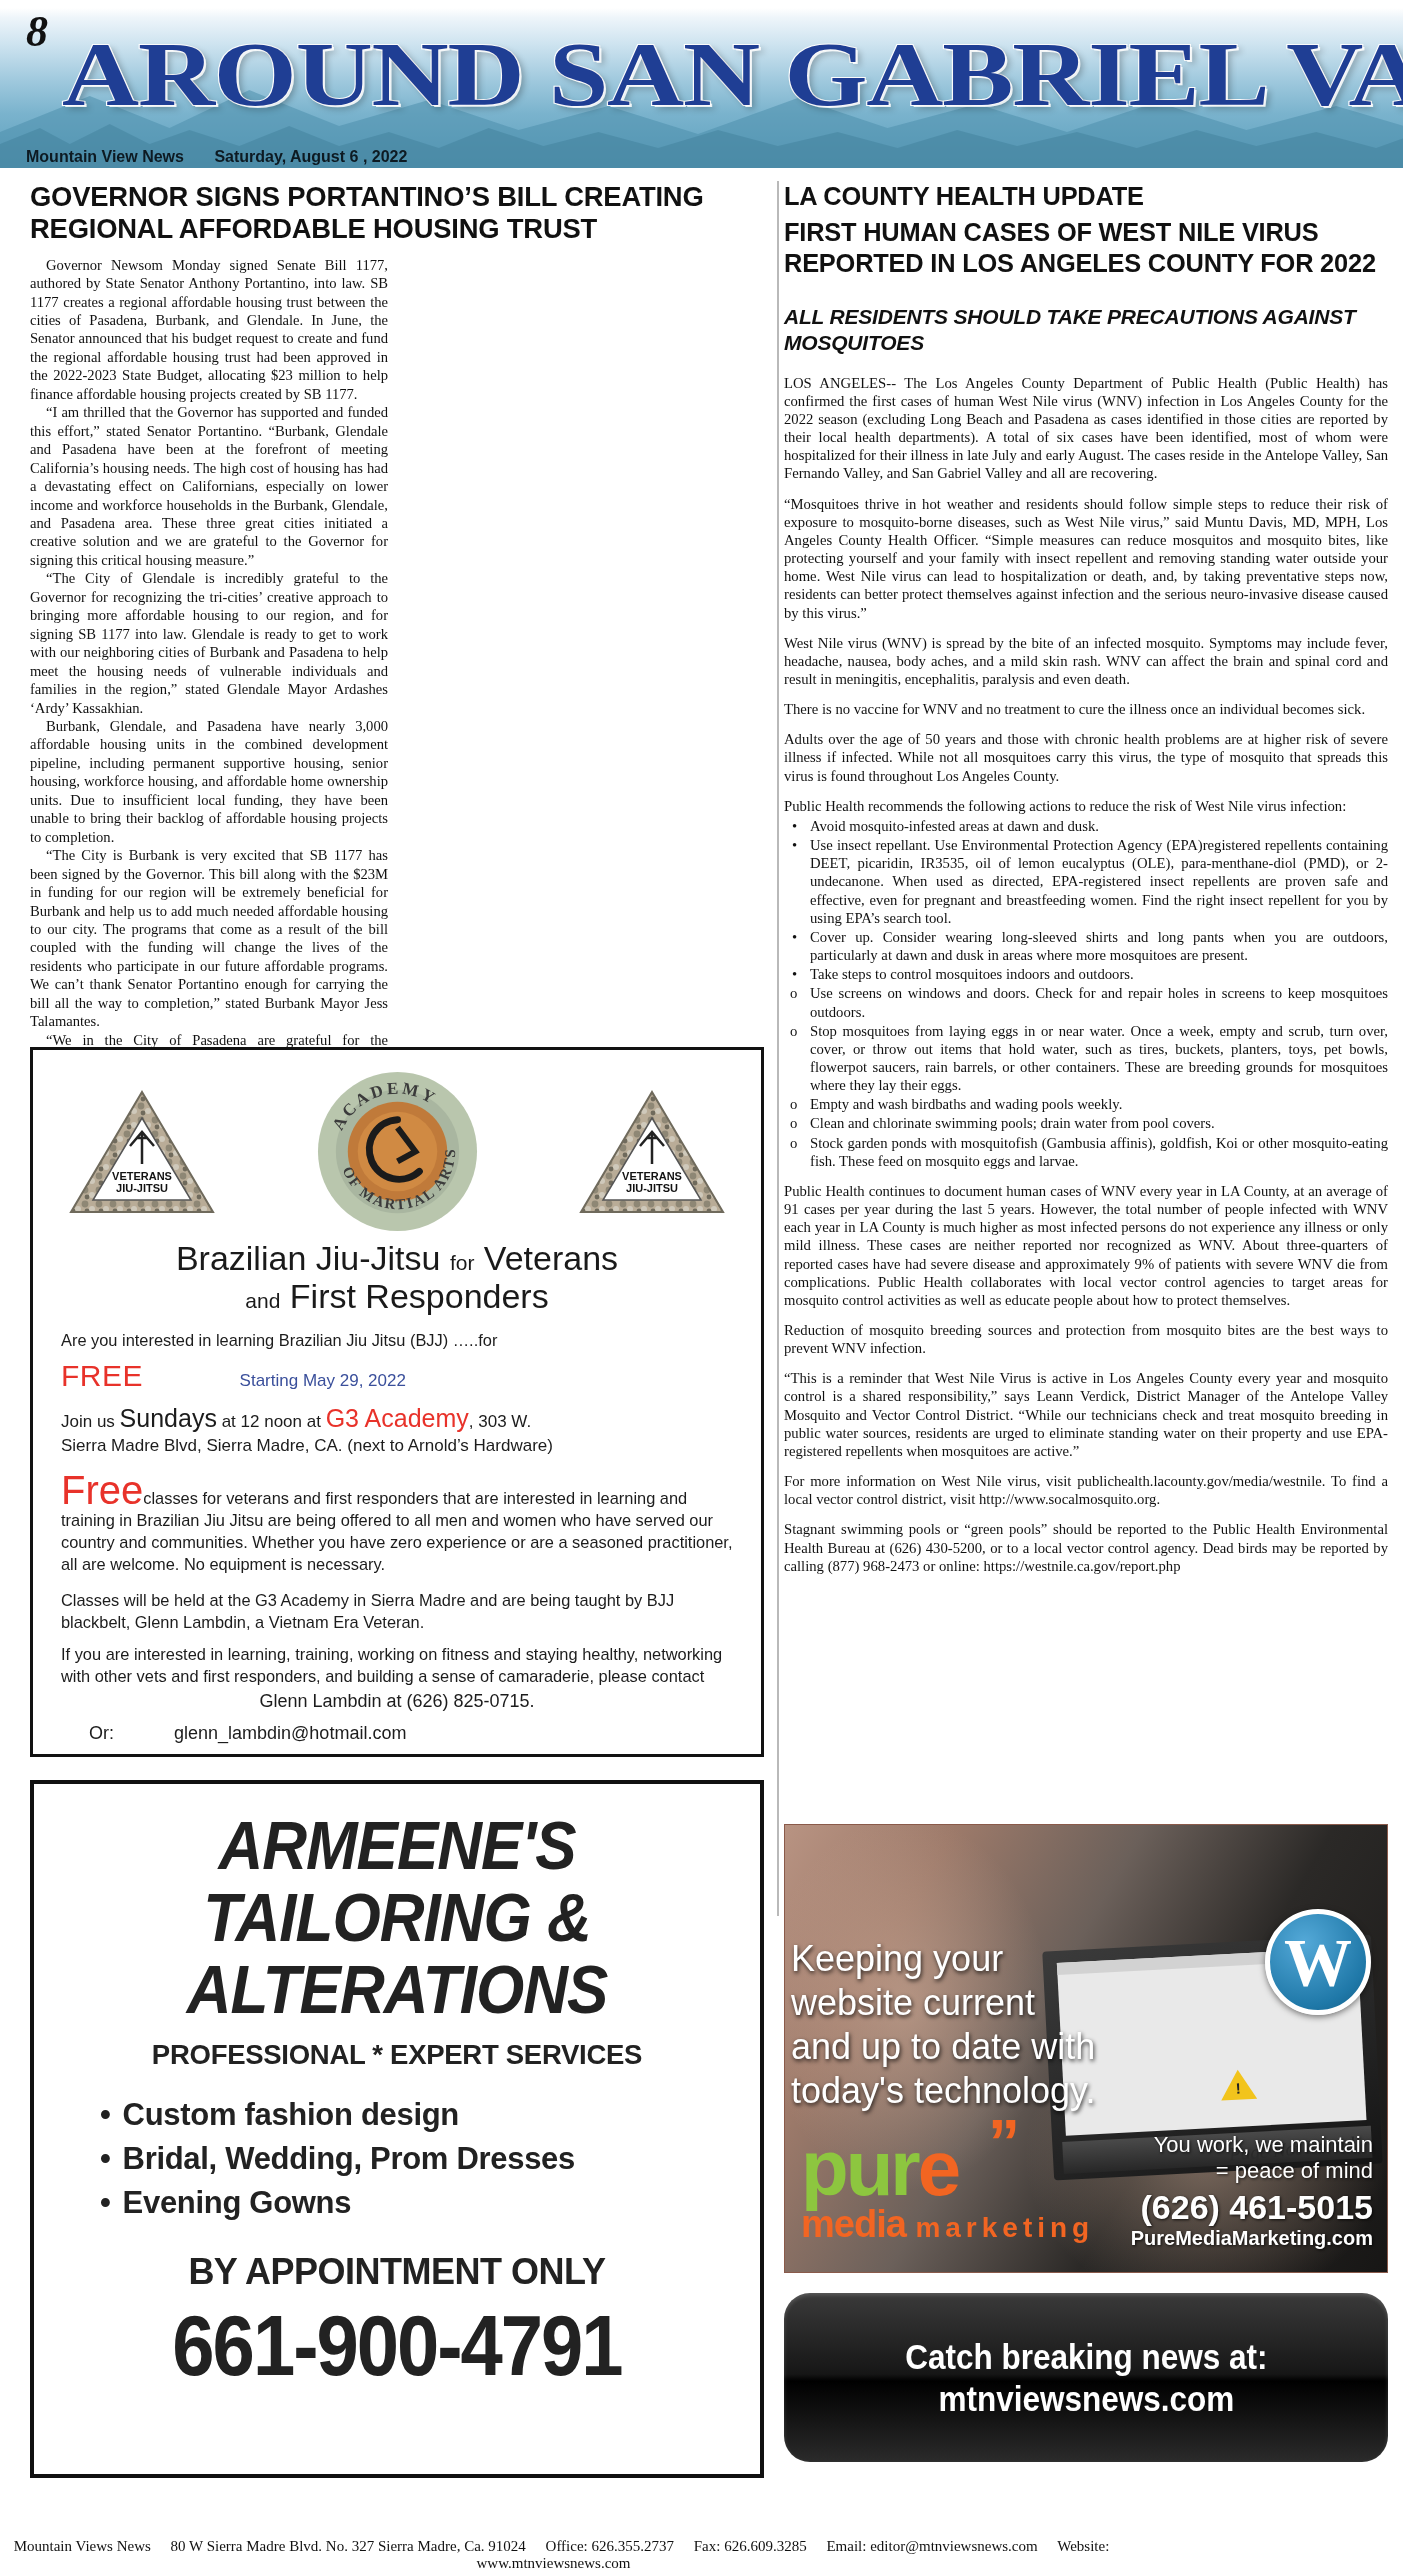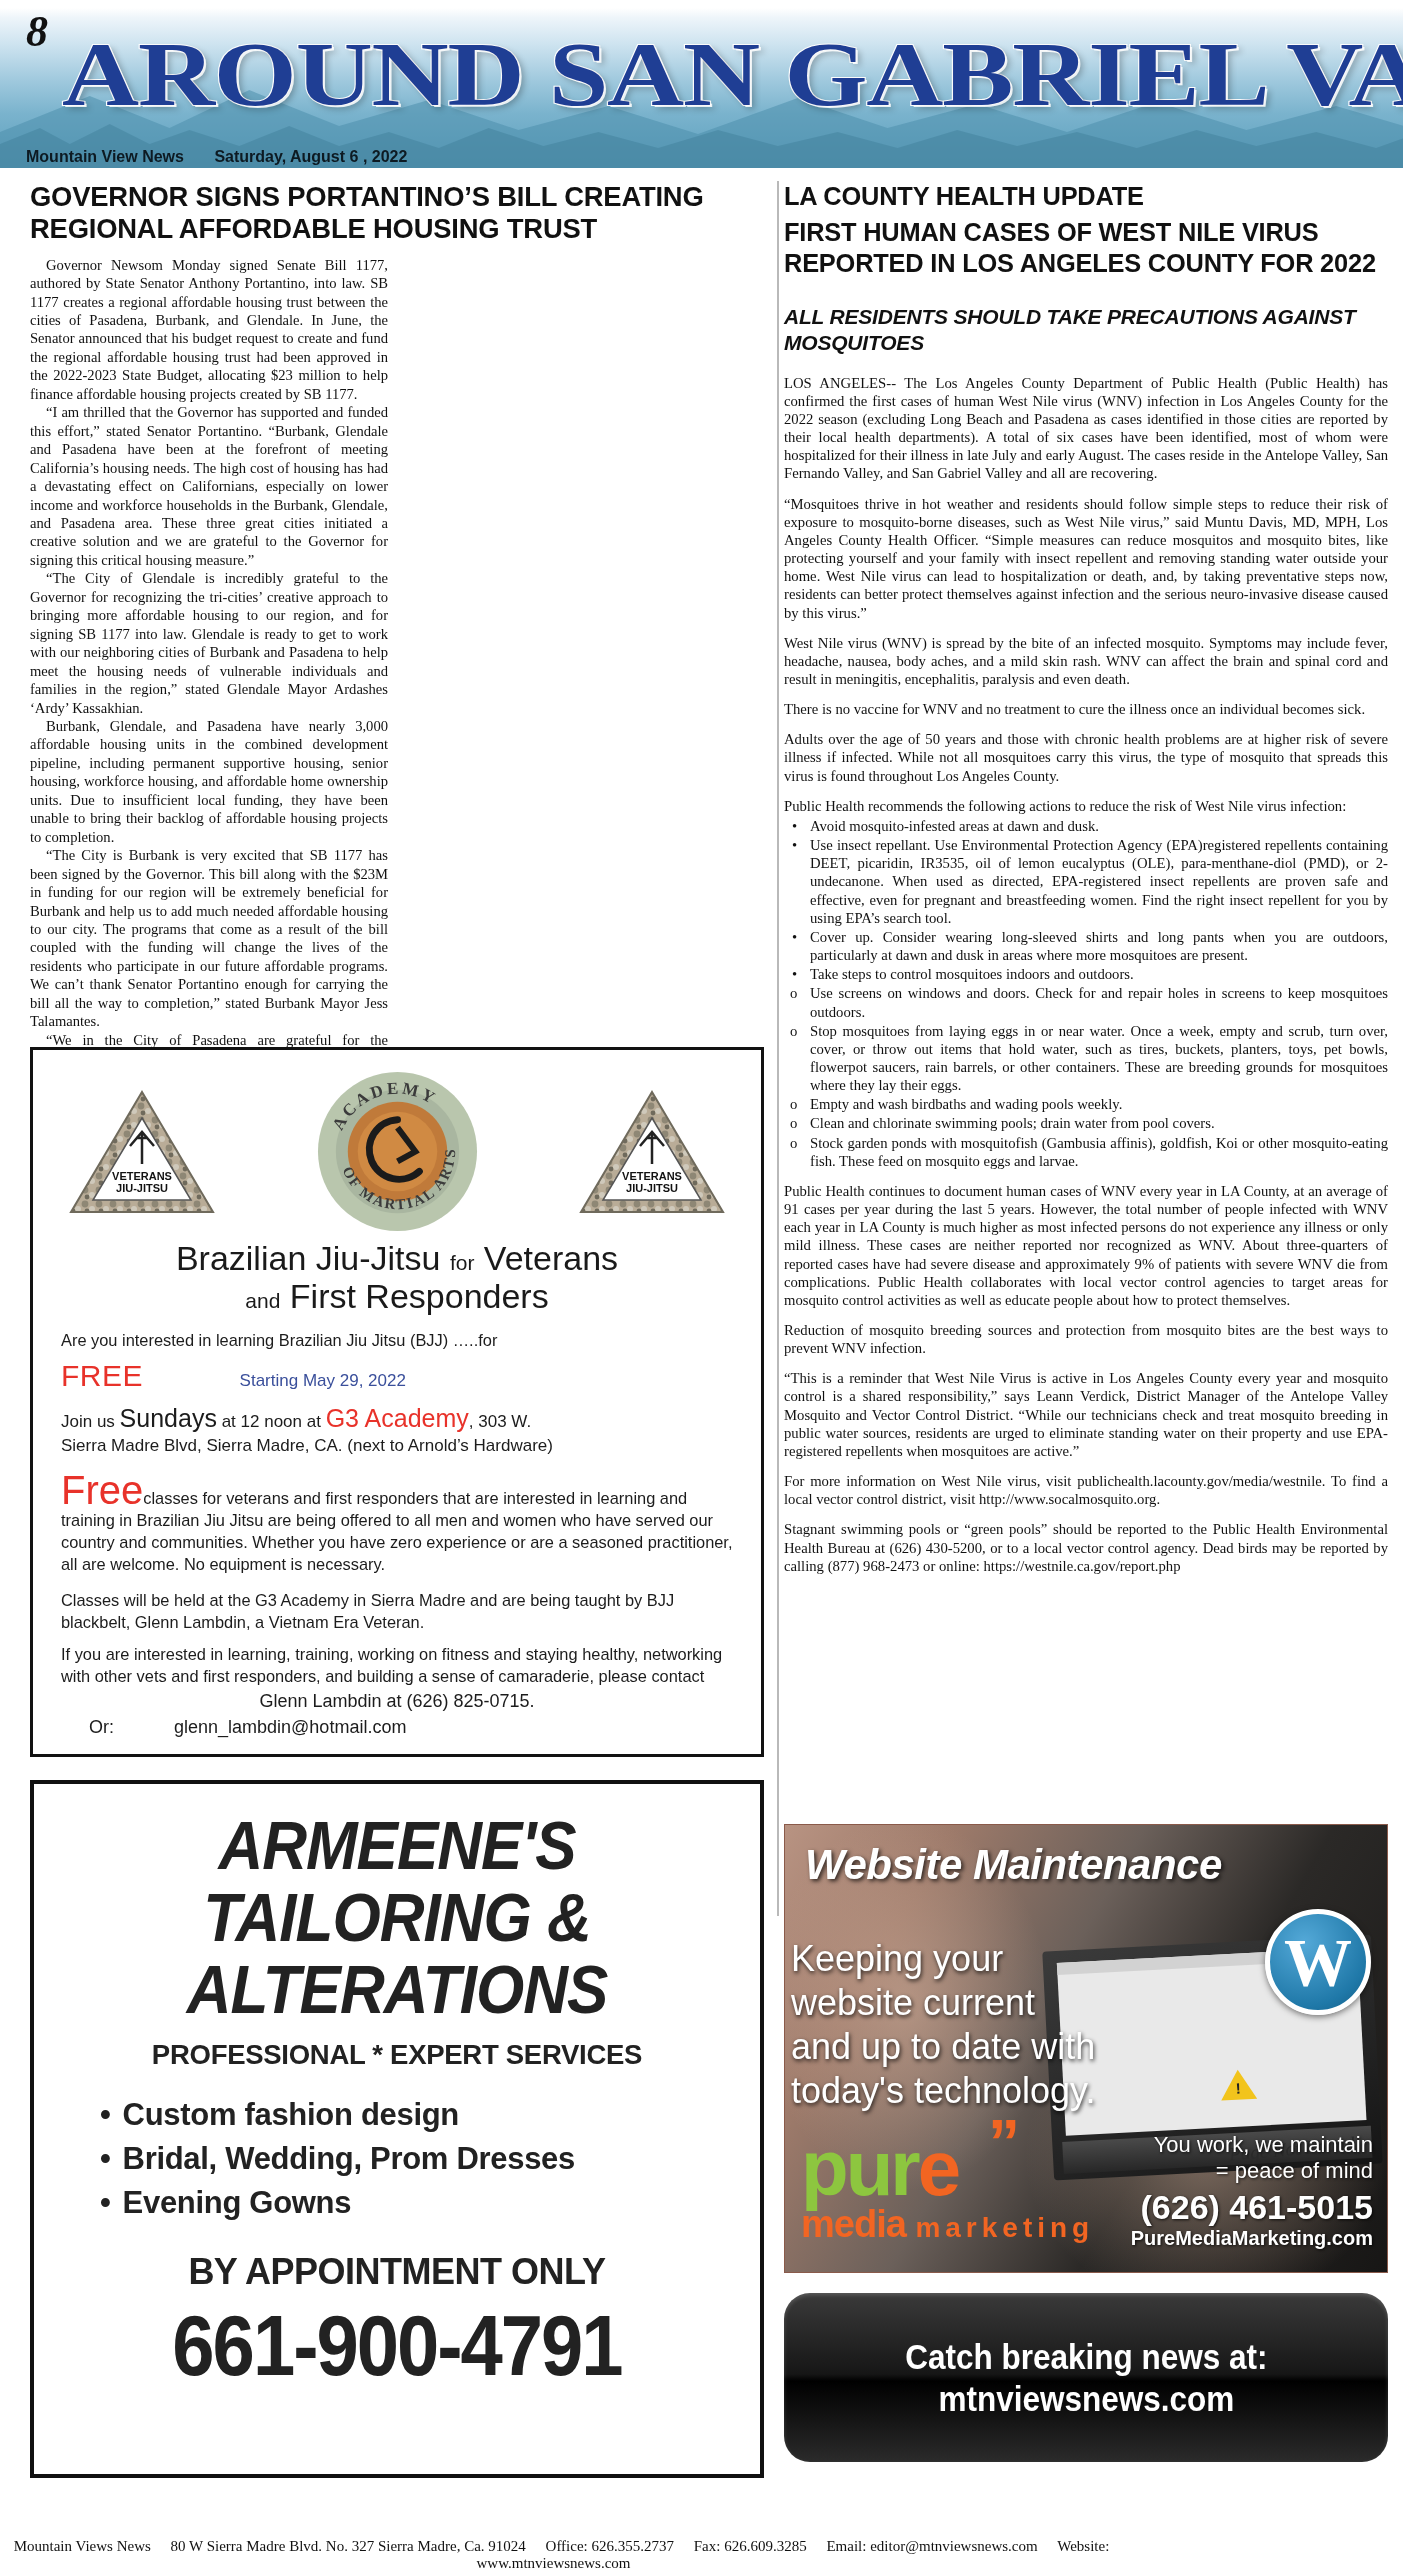--- a/index.html
+++ b/index.html
@@ -86,21 +86,21 @@
   .bjj-body .lineA{margin-bottom:4px;}
   .free-red{color:#e8322a;font-size:30px;letter-spacing:0.5px;}
   .start-blue{color:#3a4f9b;font-size:17px;margin-left:92px;}
   .joinline{font-size:17px;margin-top:6px;}
   .joinline .big{font-size:25px;}
   .joinline .g3red{color:#e8322a;font-size:25px;}
   .freebig{color:#e8322a;font-size:40px;line-height:.95;}
   .bjj-para{margin-top:14px;font-size:16.4px;line-height:1.34;}
   .bjj-contact{margin-top:10px;}
   .bjj-name{text-align:center;font-size:18px;margin-top:2px;}
-  .bjj-or{display:flex;gap:60px;font-size:18px;margin-top:2px;padding-left:28px;}
+  .bjj-or{display:flex;gap:60px;font-size:18px;margin-top:8px;padding-left:28px;}
 
   
   .ad-arm{position:absolute;left:30px;top:1780px;width:734px;height:698px;
     border:4px solid #111;background:#fff;box-sizing:border-box;overflow:hidden;}
   .arm-title{font-family:"Liberation Sans",sans-serif;font-weight:bold;font-style:italic;
     text-align:center;font-size:62px;line-height:1.03;color:#222;margin-top:26px;
     letter-spacing:-1px;transform:scaleY(1.12);transform-origin:top center;}
   .arm-sub{font-family:"Liberation Sans",sans-serif;font-weight:bold;text-align:center;
     font-size:27px;color:#222;margin-top:38px;letter-spacing:-0.3px;
     transform:scaleX(1.02);}
@@ -353,21 +353,20 @@
   <div class="ad-pure">
     <div class="pure-photo"></div>
     <div class="laptop">
       <div class="scr">
           <div class="bar"></div>
         </div>
       <div class="warn"></div>
       <div class="kb"></div>
     </div>
     <div class="pnf">Page Not Found!</div>
-    <div class="pure-title">Website Maintenance</div>
     <div class="pure-tag">
       <div>Keeping your</div>
       <div>website current</div>
       <div>and up to date with</div>
       <div>today's technology.</div>
     </div>
     <div class="wp">W</div>
     <div class="pure-logo">
       <div class="pl-pure"><span>pur</span><span class="e">e</span><span class="pl-quote">”</span></div>
       <div class="pl-media"><span>media</span> <span class="mk">marketing</span></div>

